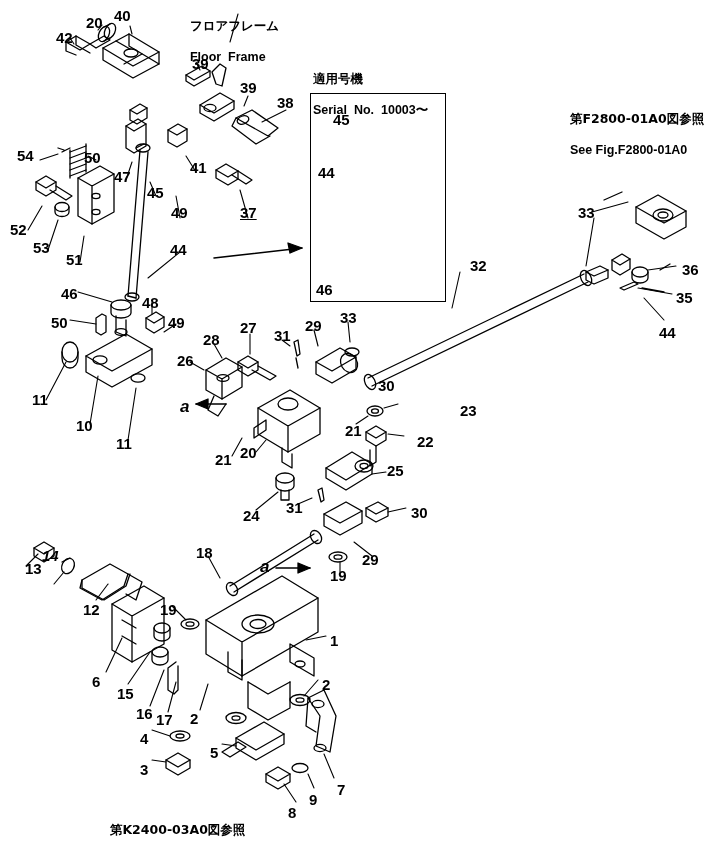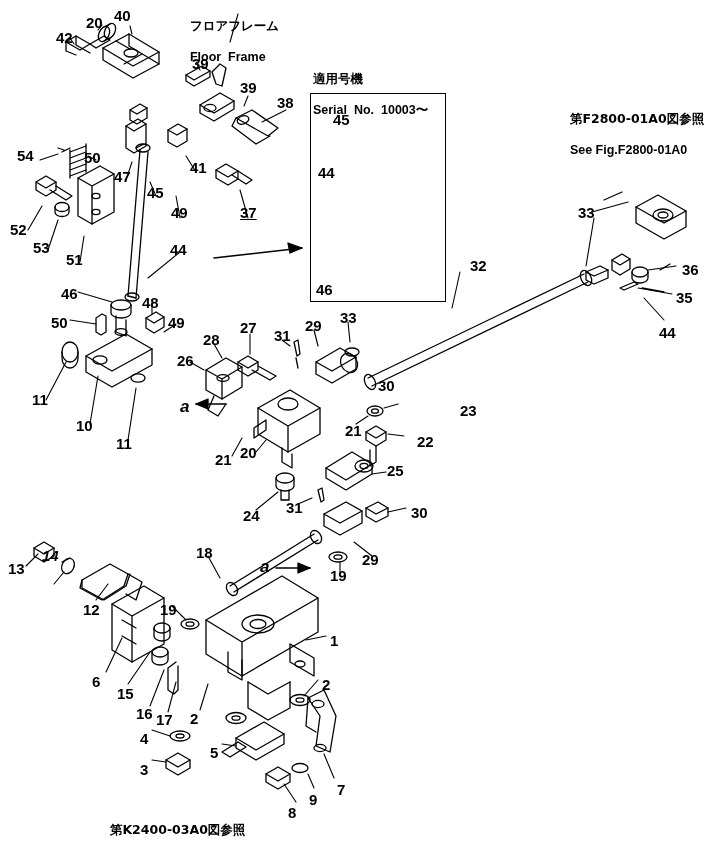--- a/index.html
+++ b/index.html
@@ -482,21 +482,21 @@
   <div class="lbl" style="left:116px; top:436px;">11</div>
   <div class="lbl" style="left:215px; top:452px;">21</div>
   <div class="lbl" style="left:240px; top:445px;">20</div>
   <div class="lbl" style="left:387px; top:463px;">25</div>
   <div class="lbl" style="left:243px; top:508px;">24</div>
   <div class="lbl" style="left:286px; top:500px;">31</div>
   <div class="lbl" style="left:411px; top:505px;">30</div>
   <div class="lbl" style="left:362px; top:552px;">29</div>
   <div class="lbl" style="left:330px; top:568px;">19</div>
   <div class="lbl" style="left:196px; top:545px;">18</div>
-  <div class="lbl" style="left:8px;   top:561px;text-align:center;">13</div>
+  <div class="lbl" style="left:25px;   top:561px;text-align:center;">13</div>
   <div class="lbl" style="left:42px;  top:548px;font-style:italic;">14</div>
   <div class="lbl" style="left:83px;  top:602px;">12</div>
   <div class="lbl" style="left:160px; top:602px;">19</div>
   <div class="lbl" style="left:330px; top:633px;">1</div>
   <div class="lbl" style="left:92px;  top:674px;">6</div>
   <div class="lbl" style="left:117px; top:686px;">15</div>
   <div class="lbl" style="left:136px; top:706px;">16</div>
   <div class="lbl" style="left:156px; top:712px;">17</div>
   <div class="lbl" style="left:190px; top:711px;">2</div>
   <div class="lbl" style="left:322px; top:677px;">2</div>

